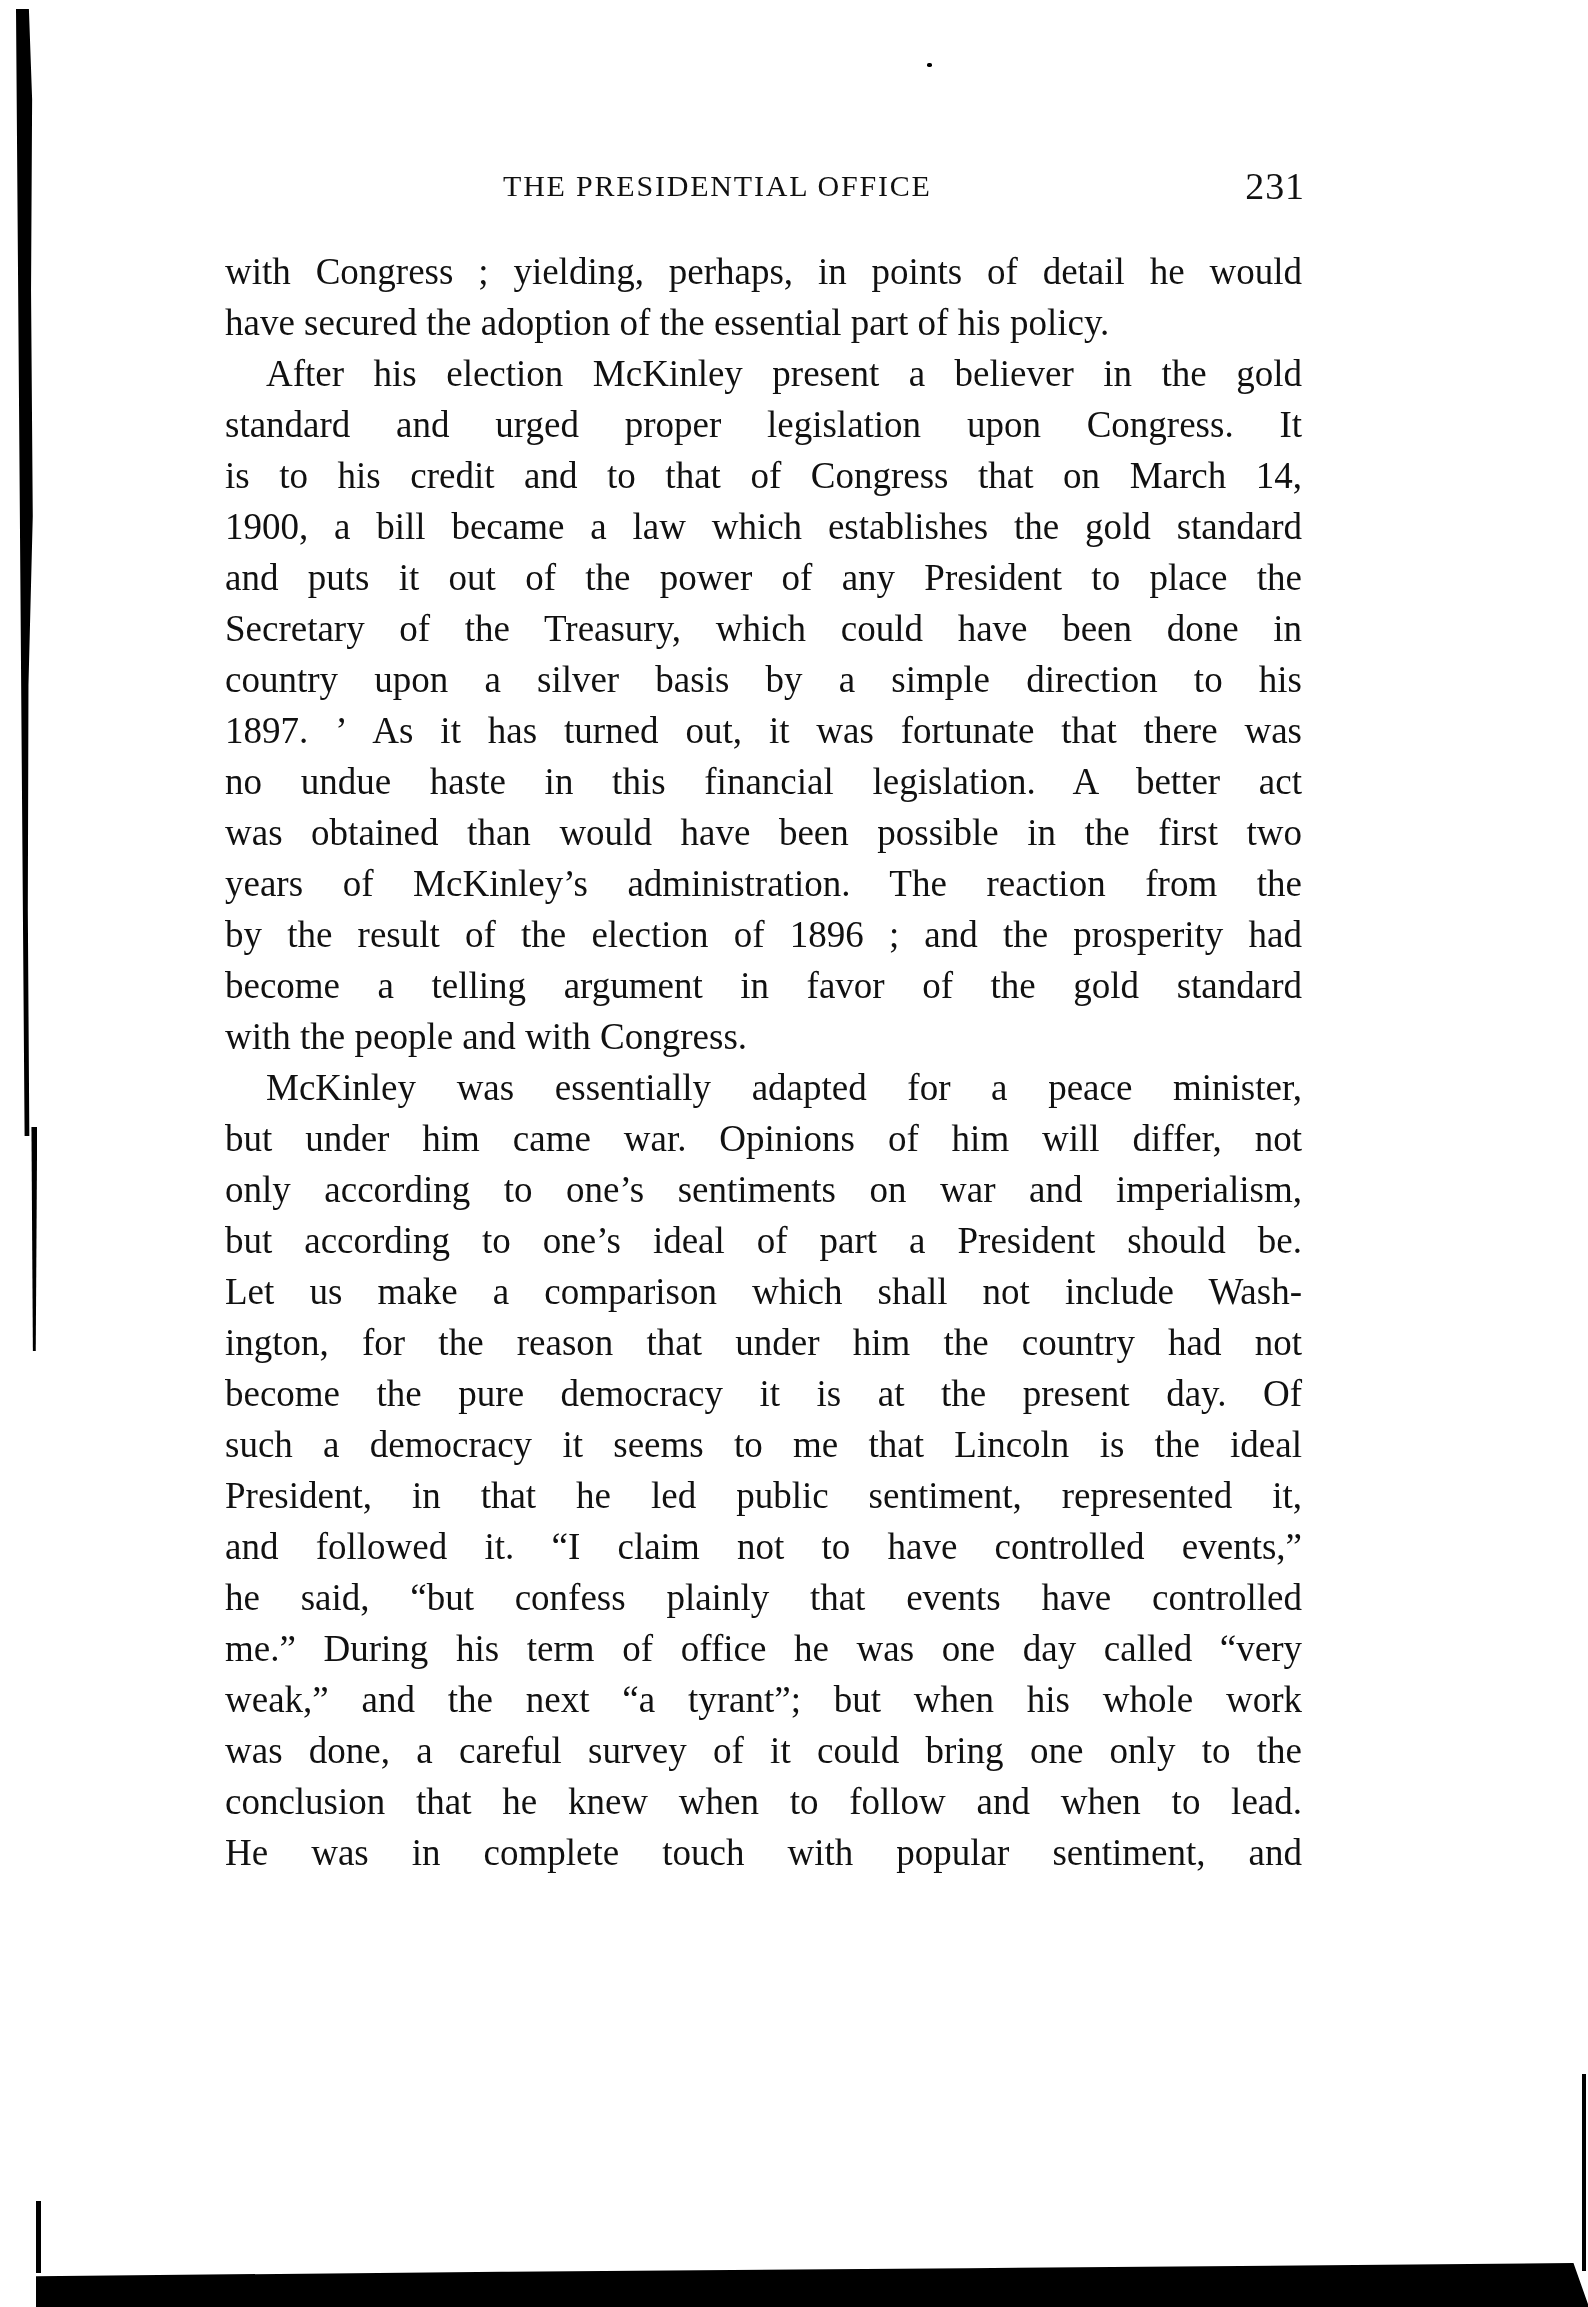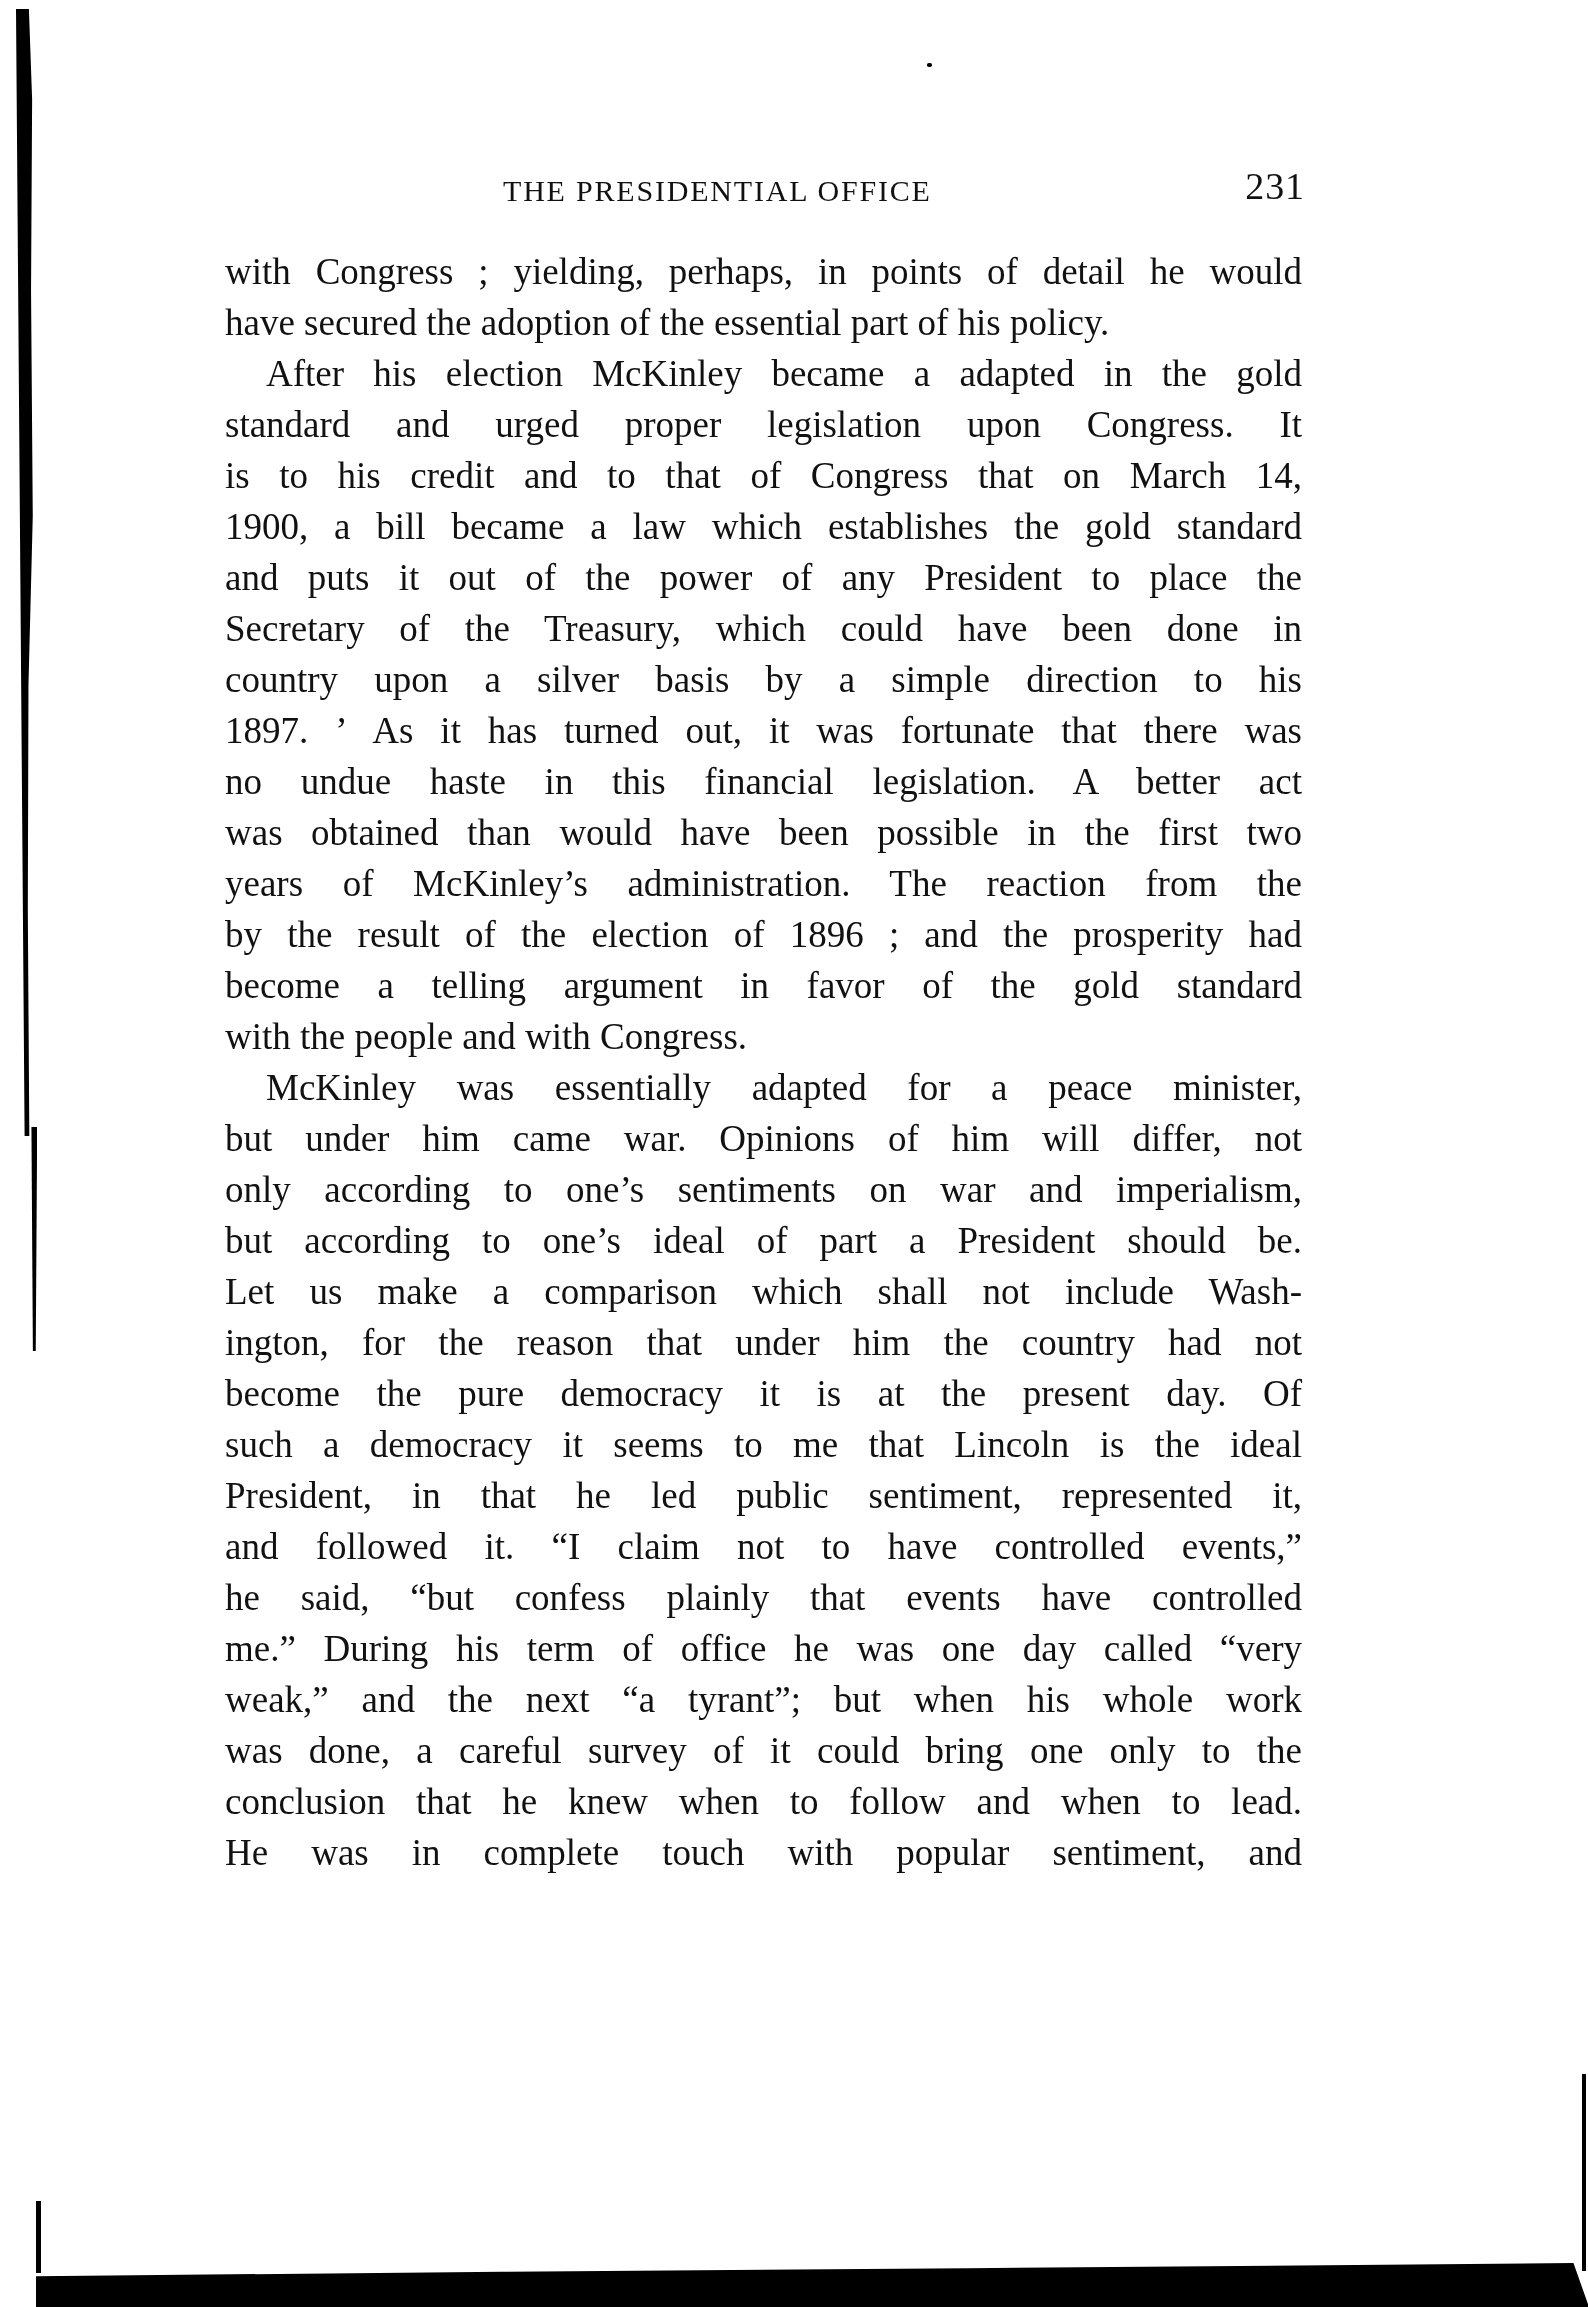--- a/index.html
+++ b/index.html
@@ -72,21 +72,21 @@
       border-radius: 1.8px;
     }
     .running-head {
       position: absolute;
       left: 503px;
       top: 163px;
       width: 802px;
       height: 45px;
       display: flex;
       justify-content: space-between;
-      align-items: flex-end;
+      align-items: center;
       font-size: 34px;
       letter-spacing: 0.9px;
     }
     .running-title {
       font-size: 30px;
       letter-spacing: 1.8px;
     }
     .page-number {
       font-size: 38px;
     }
@@ -127,21 +127,21 @@
     <span class="running-title">THE PRESIDENTIAL OFFICE</span>
     <span class="page-number">231</span>
   </div>
 
   <div class="body-text" id="body-text">
       <div>
         <span class="line">with Congress ; yielding, perhaps, in points of detail he would</span>
         <span class="line last">have secured the adoption of the essential part of his policy.</span>
       </div>
       <div>
-        <span class="line indent">After his election McKinley became a adapted in the gold</span>
+        <span class="line indent">After his election McKinley present a believer in the gold</span>
         <span class="line">standard and urged proper legislation upon Congress. It</span>
         <span class="line">is to his credit and to that of Congress that on March 14,</span>
         <span class="line">1900, a bill became a law which establishes the gold standard</span>
         <span class="line">and puts it out of the power of any President to place the</span>
         <span class="line">Secretary of the Treasury, which could have been done in</span>
         <span class="line">country upon a silver basis by a simple direction to his</span>
         <span class="line">1897. ʼ As it has turned out, it was fortunate that there was</span>
         <span class="line">no undue haste in this financial legislation. A better act</span>
         <span class="line">was obtained than would have been possible in the first two</span>
         <span class="line">years of McKinley’s administration. The reaction from the</span>

